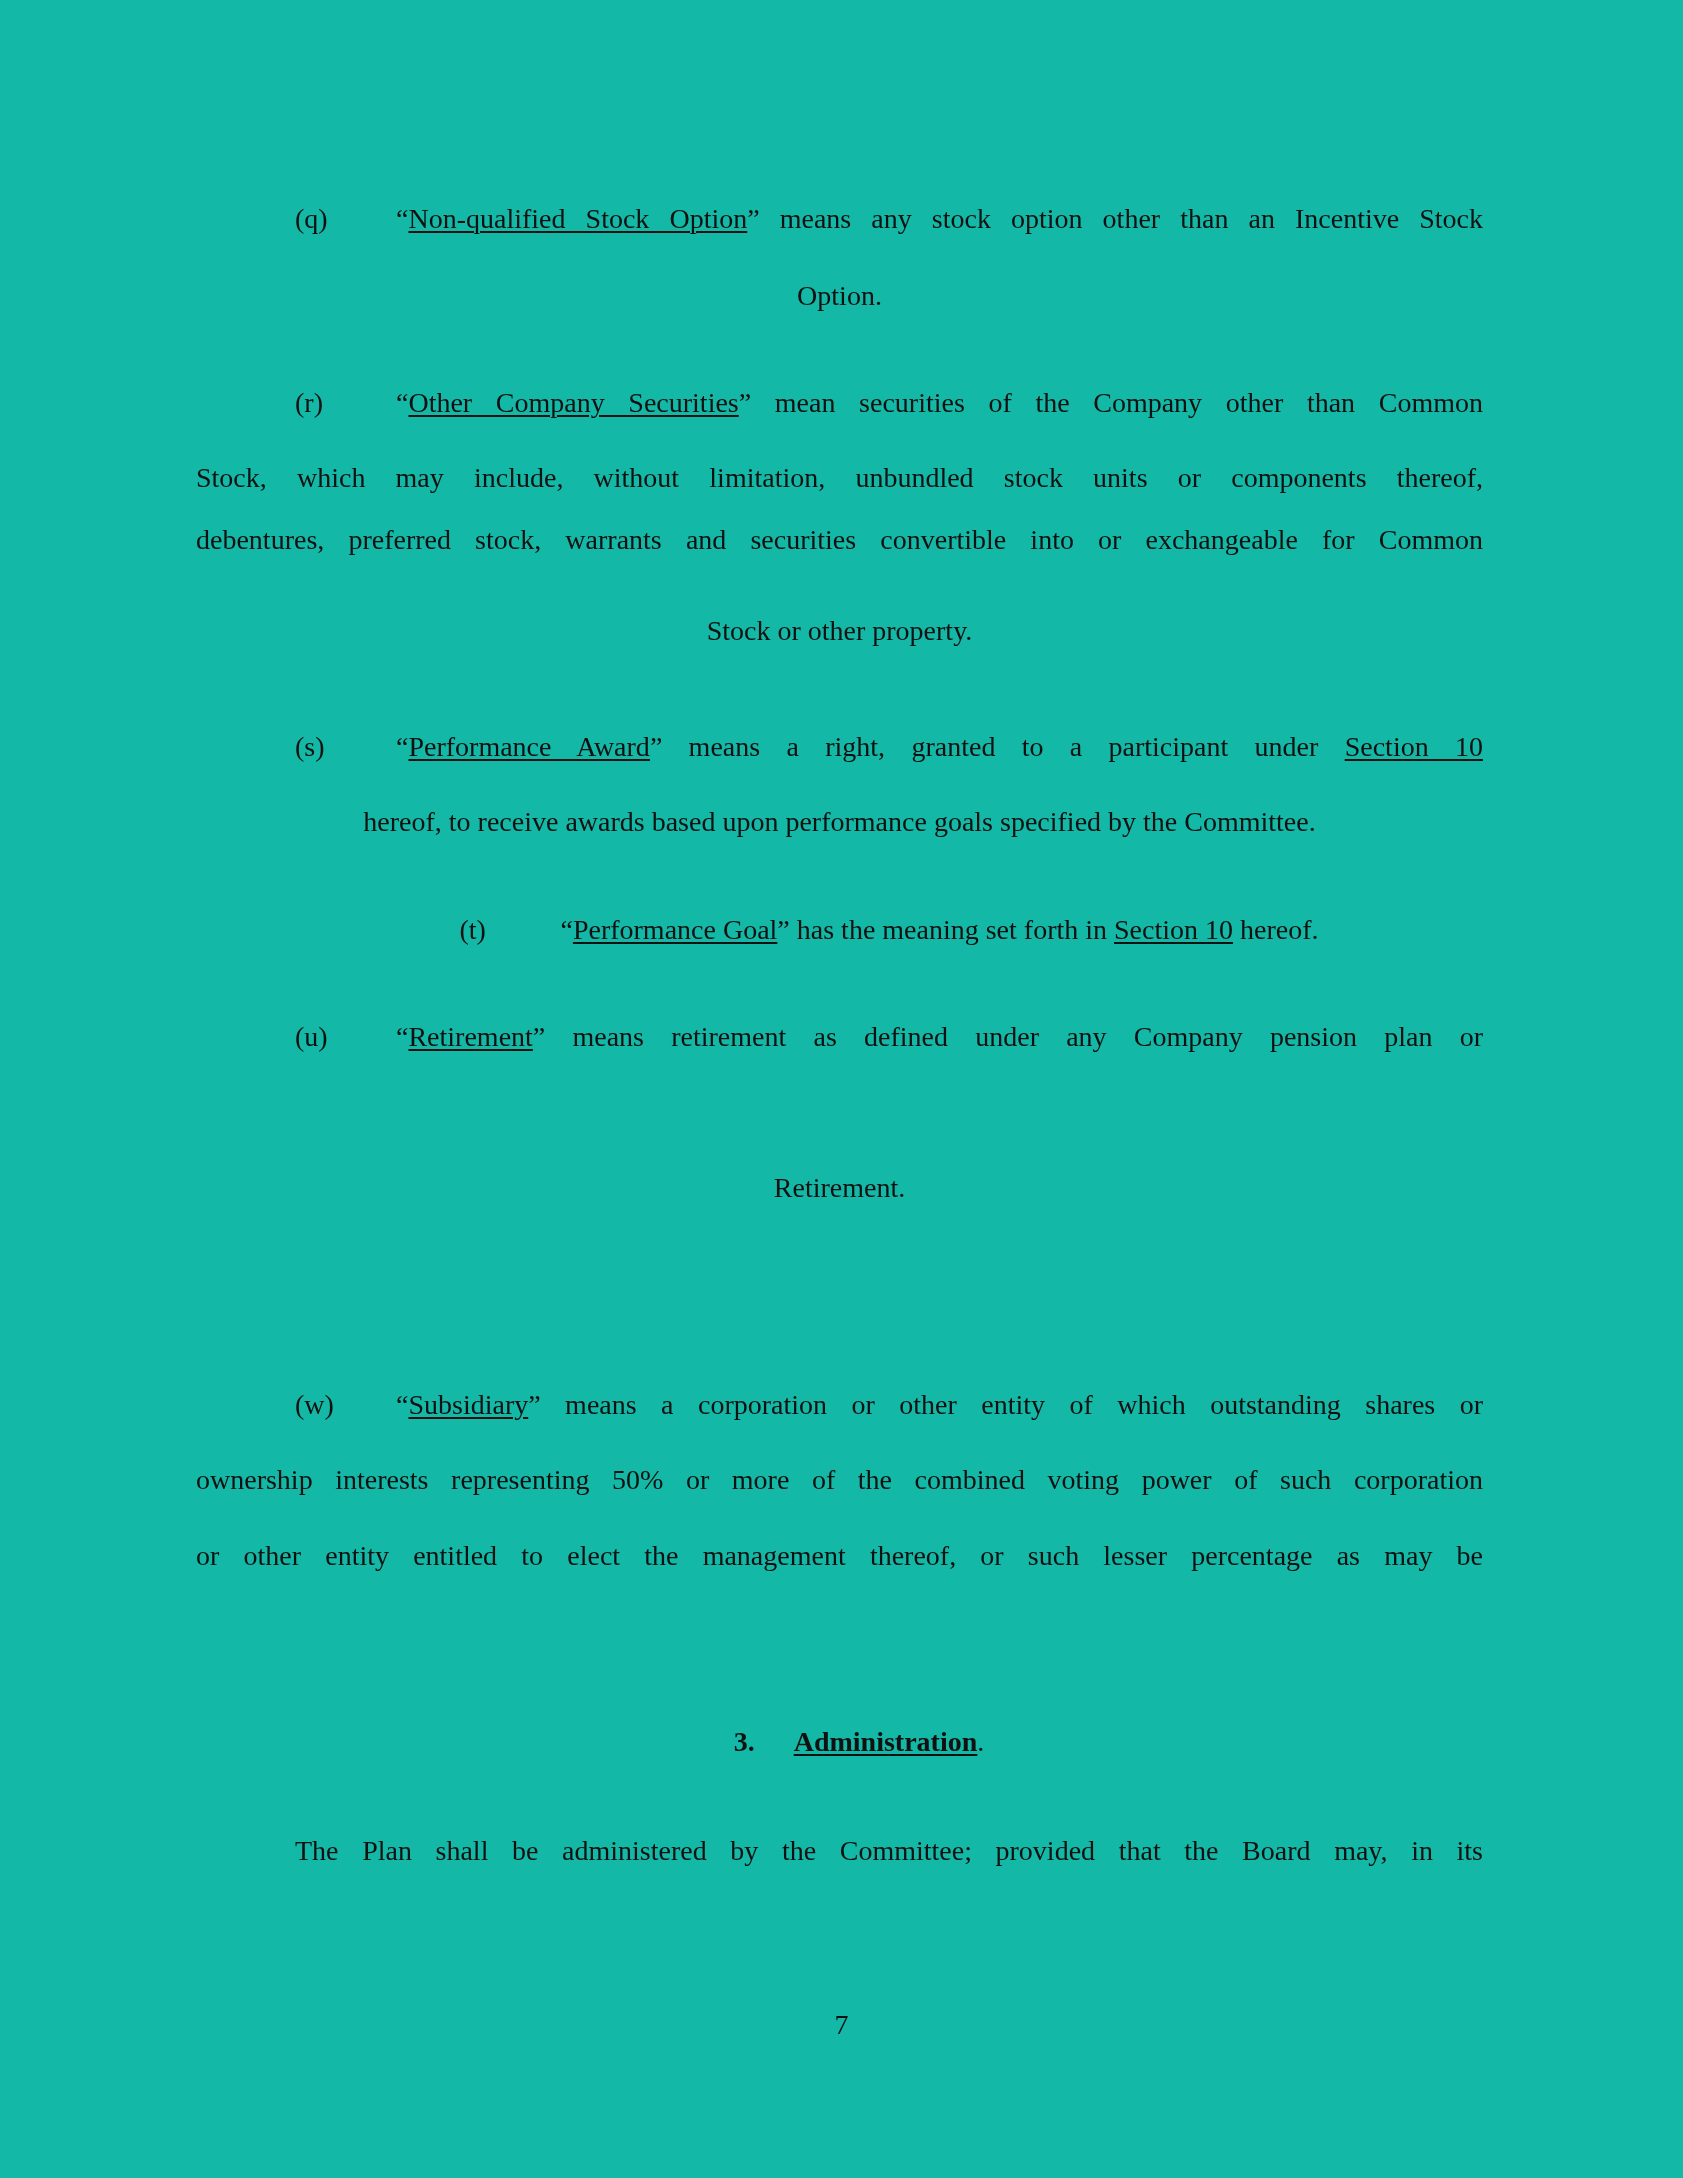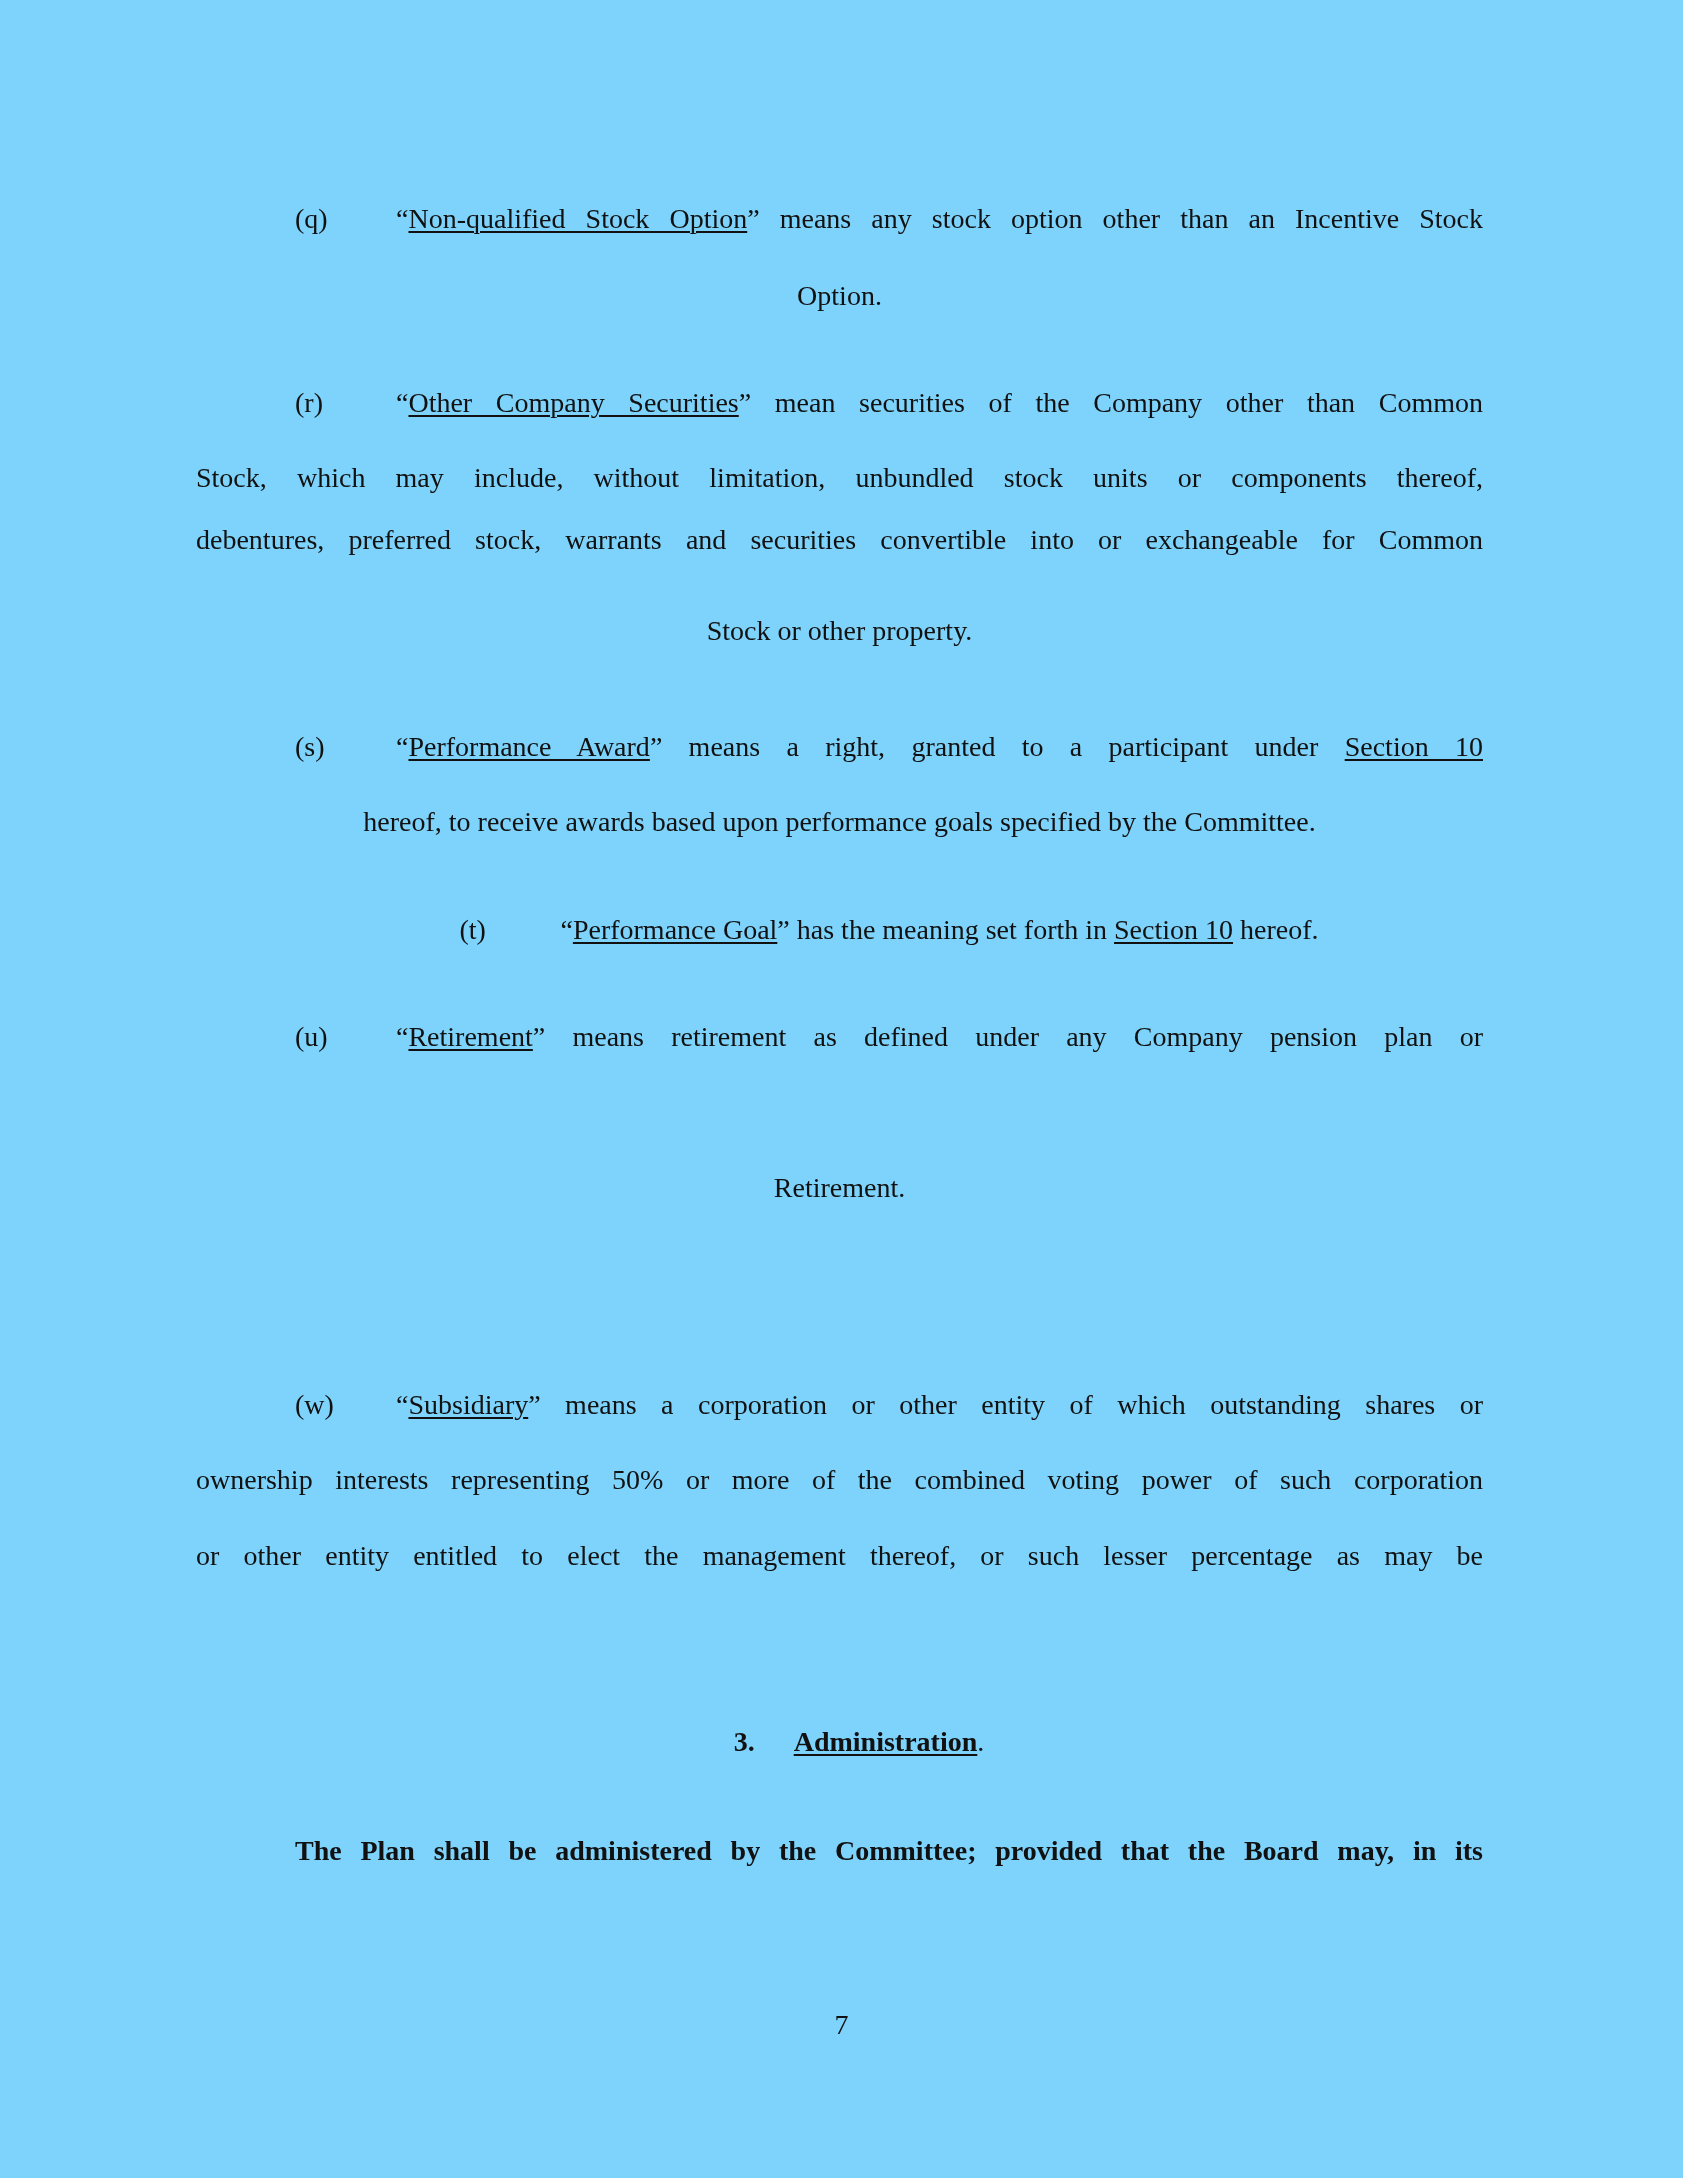--- a/index.html
+++ b/index.html
@@ -1,19 +1,19 @@
 <!DOCTYPE html>
 <html><head>
 <meta charset="utf-8">
 <style>
   html, body { margin: 0; padding: 0; background: #ffffff; }
   body { width: 1683px; height: 2178px; position: relative; overflow: hidden; }
   .page {
     position: absolute; left: 0; top: 0; width: 1683px; height: 2178px;
-    background: #7dd3fc; color: #111111;
+    background: #14b8a6; color: #111111;
     font-family: "Liberation Serif", "DejaVu Serif", serif;
     font-size: 28px;
   }
   .line {
     position: absolute;
     left: 196px; width: 1287px;
     height: 32px; line-height: 32px;
     white-space: nowrap;
     text-align: center;
   }
@@ -69,18 +69,18 @@
   <div class="line first justify" style="top:1389px">
     <span class="label">(w)</span><span>“</span><span class="u">Subsidiary</span><span>” means a corporation or other entity of which outstanding shares or</span>
   </div>
   <div class="line justify" style="top:1464px">ownership interests representing 50% or more of the combined voting power of such corporation</div>
   <div class="line justify" style="top:1540px">or other entity entitled to elect the management thereof, or such lesser percentage as may be</div>
 
   <div class="line heading" style="top:1726px">
     <span class="num">3.</span><span class="u">Administration</span><span class="plain">.</span>
   </div>
 
-  <div class="line justify" style="top:1835px; left:295px; width:1188px;font-weight:bold;">The Plan shall be administered by the Committee; provided that the Board may, in its</div>
+  <div class="line justify" style="top:1835px; left:295px; width:1188px;">The Plan shall be administered by the Committee; provided that the Board may, in its</div>
 
   <div class="pagenum" style="top:2009px">7</div>
 
 </div>
 
 
 </body></html>

